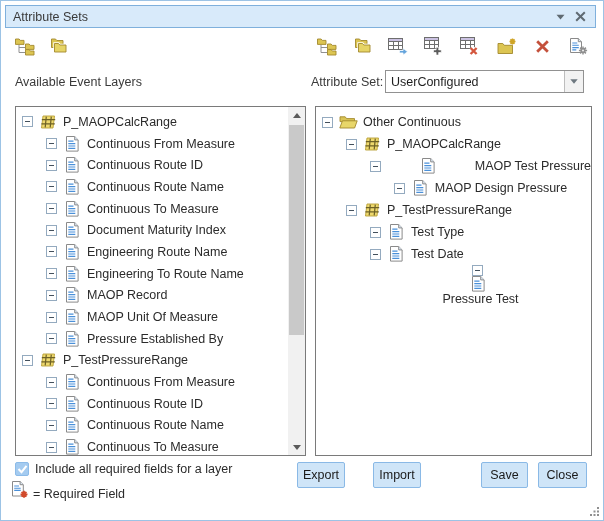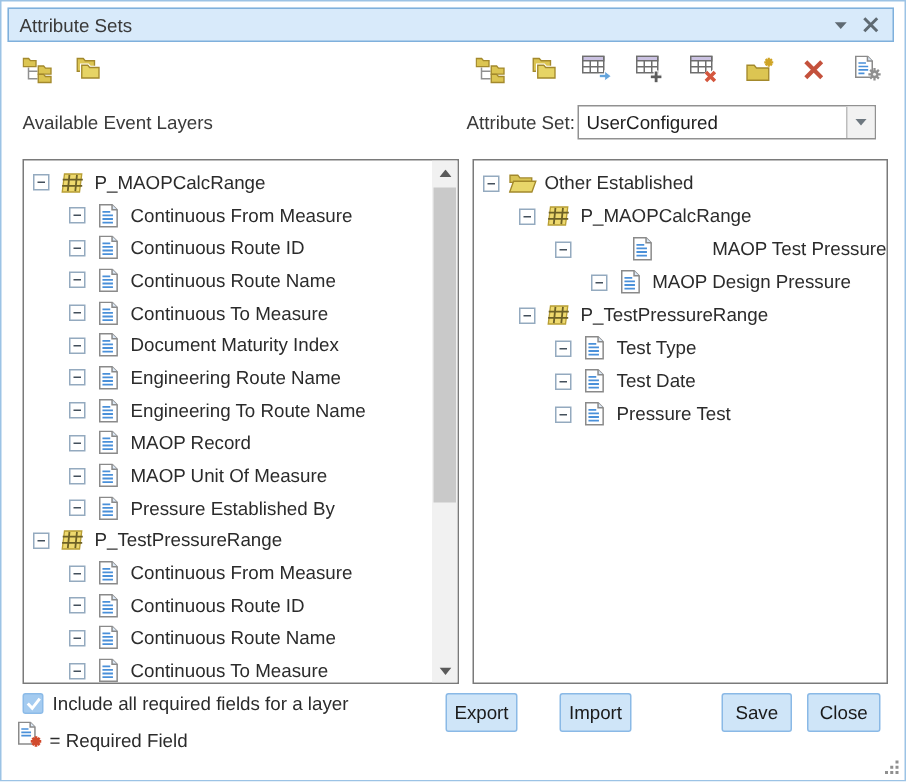--- a/index.html
+++ b/index.html
@@ -426,21 +426,21 @@
   <div class="panel right">
     <div class="tree" id="right-tree">
         <div class="tree-row" style="padding-left: 6px;">
           <span class="expand"></span>
           <span class="node-icon">
             <svg width="19" height="14" viewBox="0 0 19 14">
               <path d="M1 1.8 h5.2 l1.4 1.8 h7.9 v3 h-14.5 z" fill="#d9c455" stroke="#a3892c" stroke-width="0.9"></path>
               <path d="M0.8 13 l2.6 -7.2 h14.8 l-2.6 7.2 z" fill="#e8d66a" stroke="#a3892c" stroke-width="0.9"></path>
             </svg>
           </span>
-          <span class="node-label">Other Established</span>
+          <span class="node-label">Other Continuous</span>
         </div>
         <div class="tree-row" style="padding-left: 30px;">
           <span class="expand"></span>
           <span class="node-icon">
             <svg width="17" height="14" viewBox="0 0 17 14">
               <path d="M3 1 h11.5 l-1.5 12 h-11.5 z" fill="#eed96e" stroke="#b89f35" stroke-width="0.9"></path>
               <g stroke="#6d6126" stroke-width="1.2">
                 <path d="M1.8 4.7 h13.4 M1.4 8.9 h13.4 M6.3 1.6 l-1.1 10.8 M11.3 1.6 l-1.1 10.8"></path>
               </g>
             </svg>
@@ -504,21 +504,21 @@
             <svg width="13" height="16" viewBox="0 0 13 16">
               <path d="M0.5 0.5 h8.2 l3.4 3.4 v11.2 h-11.6 z" fill="#fff" stroke="#8a8a8a"></path>
               <path d="M8.7 0.5 v3.4 h3.4" fill="#dce9f7" stroke="#8a8a8a"></path>
               <g stroke="#4a90d9" stroke-width="1.2">
                 <path d="M2.3 5.2 h5.2 M2.3 7.6 h7 M2.3 10 h7 M2.3 12.4 h7"></path>
               </g>
             </svg>
           </span>
           <span class="node-label">Test Date</span>
         </div>
-        <div class="tree-row" style="padding-left: 54px;">
+        <div class="tree-row" style="padding-left: 54px; flex-direction: column;">
           <span class="expand"></span>
           <span class="node-icon">
             <svg width="13" height="16" viewBox="0 0 13 16">
               <path d="M0.5 0.5 h8.2 l3.4 3.4 v11.2 h-11.6 z" fill="#fff" stroke="#8a8a8a"></path>
               <path d="M8.7 0.5 v3.4 h3.4" fill="#dce9f7" stroke="#8a8a8a"></path>
               <g stroke="#4a90d9" stroke-width="1.2">
                 <path d="M2.3 5.2 h5.2 M2.3 7.6 h7 M2.3 10 h7 M2.3 12.4 h7"></path>
               </g>
             </svg>
           </span>

